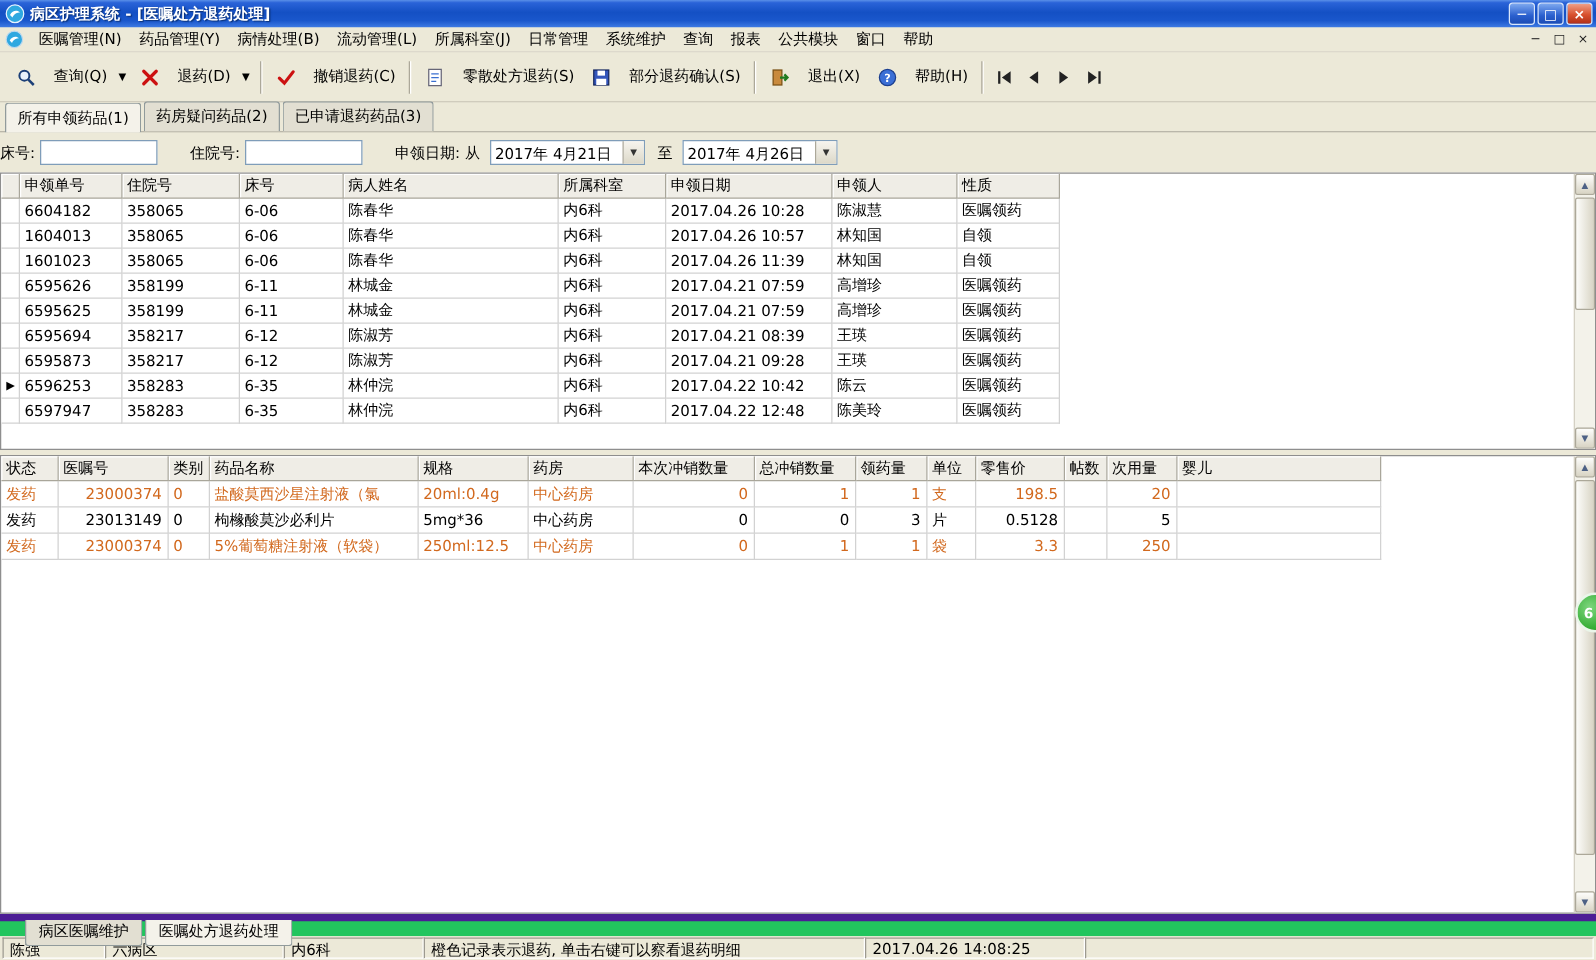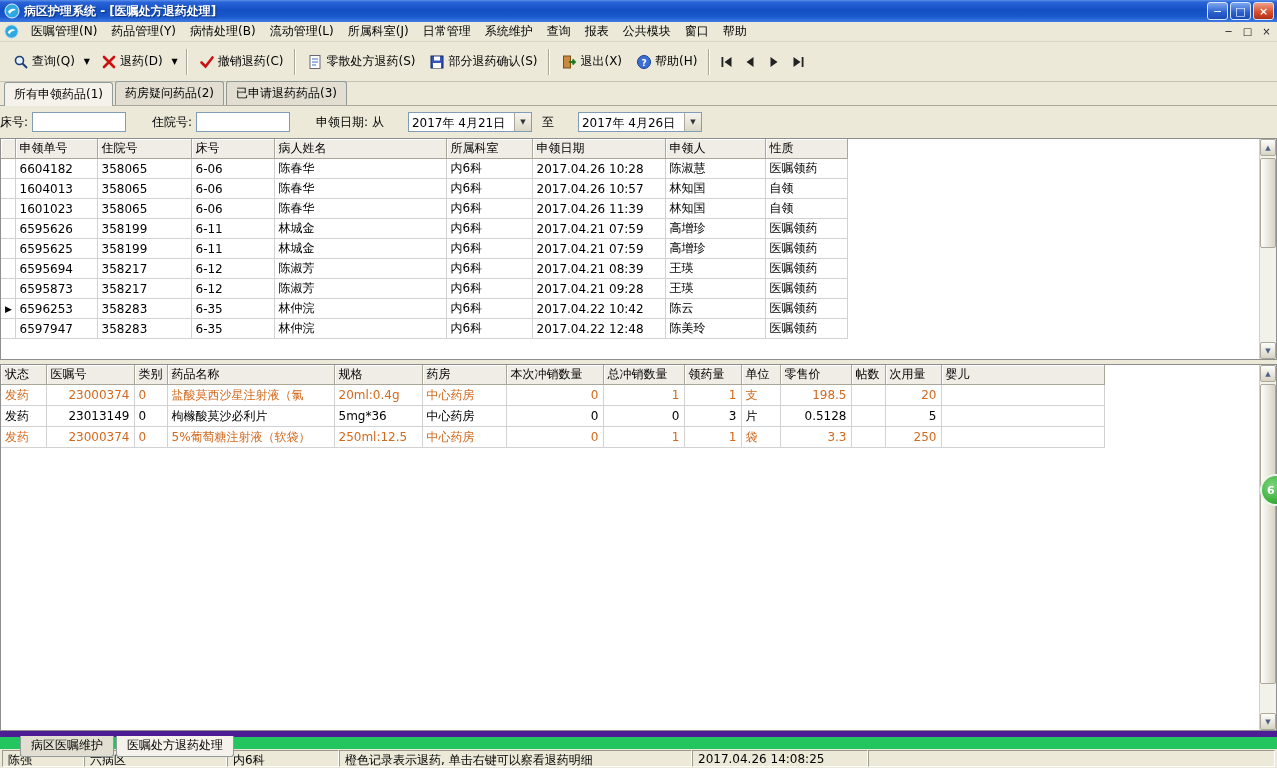--- a/index.html
+++ b/index.html
@@ -19,36 +19,36 @@
 
   
   .menubar { height:20px; flex:0 0 20px; display:flex; align-items:center; background:#ece9d8; border-bottom:1px solid #d8d4c8; padding:0 2px; }
   .child-icon { width:16px; height:16px; margin:0 4px 0 2px; display:inline-flex; }
   .menu-item { padding:2px 7px; white-space:nowrap; cursor:default; }
   .mdi-btns { margin-left:auto; display:flex; gap:2px; }
   .mbtn { width:17px; height:15px; display:flex; align-items:center; justify-content:center; font-size:10px; color:#222; background:#ece9d8; border:1px solid #ece9d8; }
 
   
   .toolbar { height:40px; flex:0 0 40px; display:flex; align-items:center; background:#ece9d8; border-bottom:1px solid #c6c2b4; padding:0 6px; }
-  .tbtn { display:inline-flex; align-items:center; gap:3px; padding:4px 6px; background:transparent; border:1px solid transparent; font-family:inherit; font-size:12px; white-space:nowrap; cursor:default; }
+  .tbtn { display:inline-flex; align-items:center; gap:14px; padding:4px 6px; background:transparent; border:1px solid transparent; font-family:inherit; font-size:12px; white-space:nowrap; cursor:default; }
   .tbtn svg { flex:0 0 auto; }
   .caret { font-size:8px; padding:4px 2px; margin-right:2px; cursor:default; }
   .sep { width:0; height:26px; border-left:1px solid #aca899; border-right:1px solid #fff; margin:0 4px; }
   .navbtn { display:inline-flex; align-items:center; justify-content:center; width:24px; height:26px; background:transparent; border:1px solid transparent; cursor:default; }
 
   
   .tabstrip { height:24px; flex:0 0 24px; display:flex; align-items:flex-end; padding:2px 4px 0 4px; background:#ece9d8; border-bottom:1px solid #a9a69a; }
   .tab { padding:3px 9px 3px 9px; border:1px solid #919b9c; border-bottom:none; border-radius:3px 3px 0 0; background:#e2dfd2; margin-right:2px; white-space:nowrap; cursor:default; position:relative; }
   .tab.active { background:#f4f2ea; top:1px; z-index:2;text-align:center; }
 
   
   .filterbar { height:32px; flex:0 0 32px; display:flex; align-items:center; background:#ece9d8; }
   .flabel { white-space:nowrap; margin-right:4px; }
   .tinput { width:94px; height:20px; border:1px solid #7f9db9; background:#fff; font-family:inherit; font-size:12px; padding:0 3px; margin-right:26px; }
-  .combo { display:inline-flex; width:124px; height:20px; border:1px solid #7f9db9; background:#fff; margin:0 10px 0 20px; align-items:stretch; cursor:default; }
+  .combo { display:inline-flex; width:124px; height:20px; border:1px solid #7f9db9; background:#fff; margin:0 10px 0 4px; align-items:stretch; cursor:default; }
   .combo-text { flex:1; padding:2px 3px; white-space:nowrap; overflow:hidden; }
   .combo-btn { width:17px; background:linear-gradient(180deg,#f6f4ee,#dcd8c8); border-left:1px solid #aca899; display:flex; align-items:center; justify-content:center; font-size:7px; color:#333; }
 
   
   .grid-region { position:relative; background:#fff; border:1px solid #8e8e8e; overflow:hidden; }
   .grid-region.upper { flex:0 0 222px; }
   .grid-region.lower { flex:1 1 auto; }
   .splitter { flex:0 0 4px; background:#ece9d8; cursor:row-resize; }
 
   table.grid { border-collapse:collapse; table-layout:fixed; background:#fff; }

